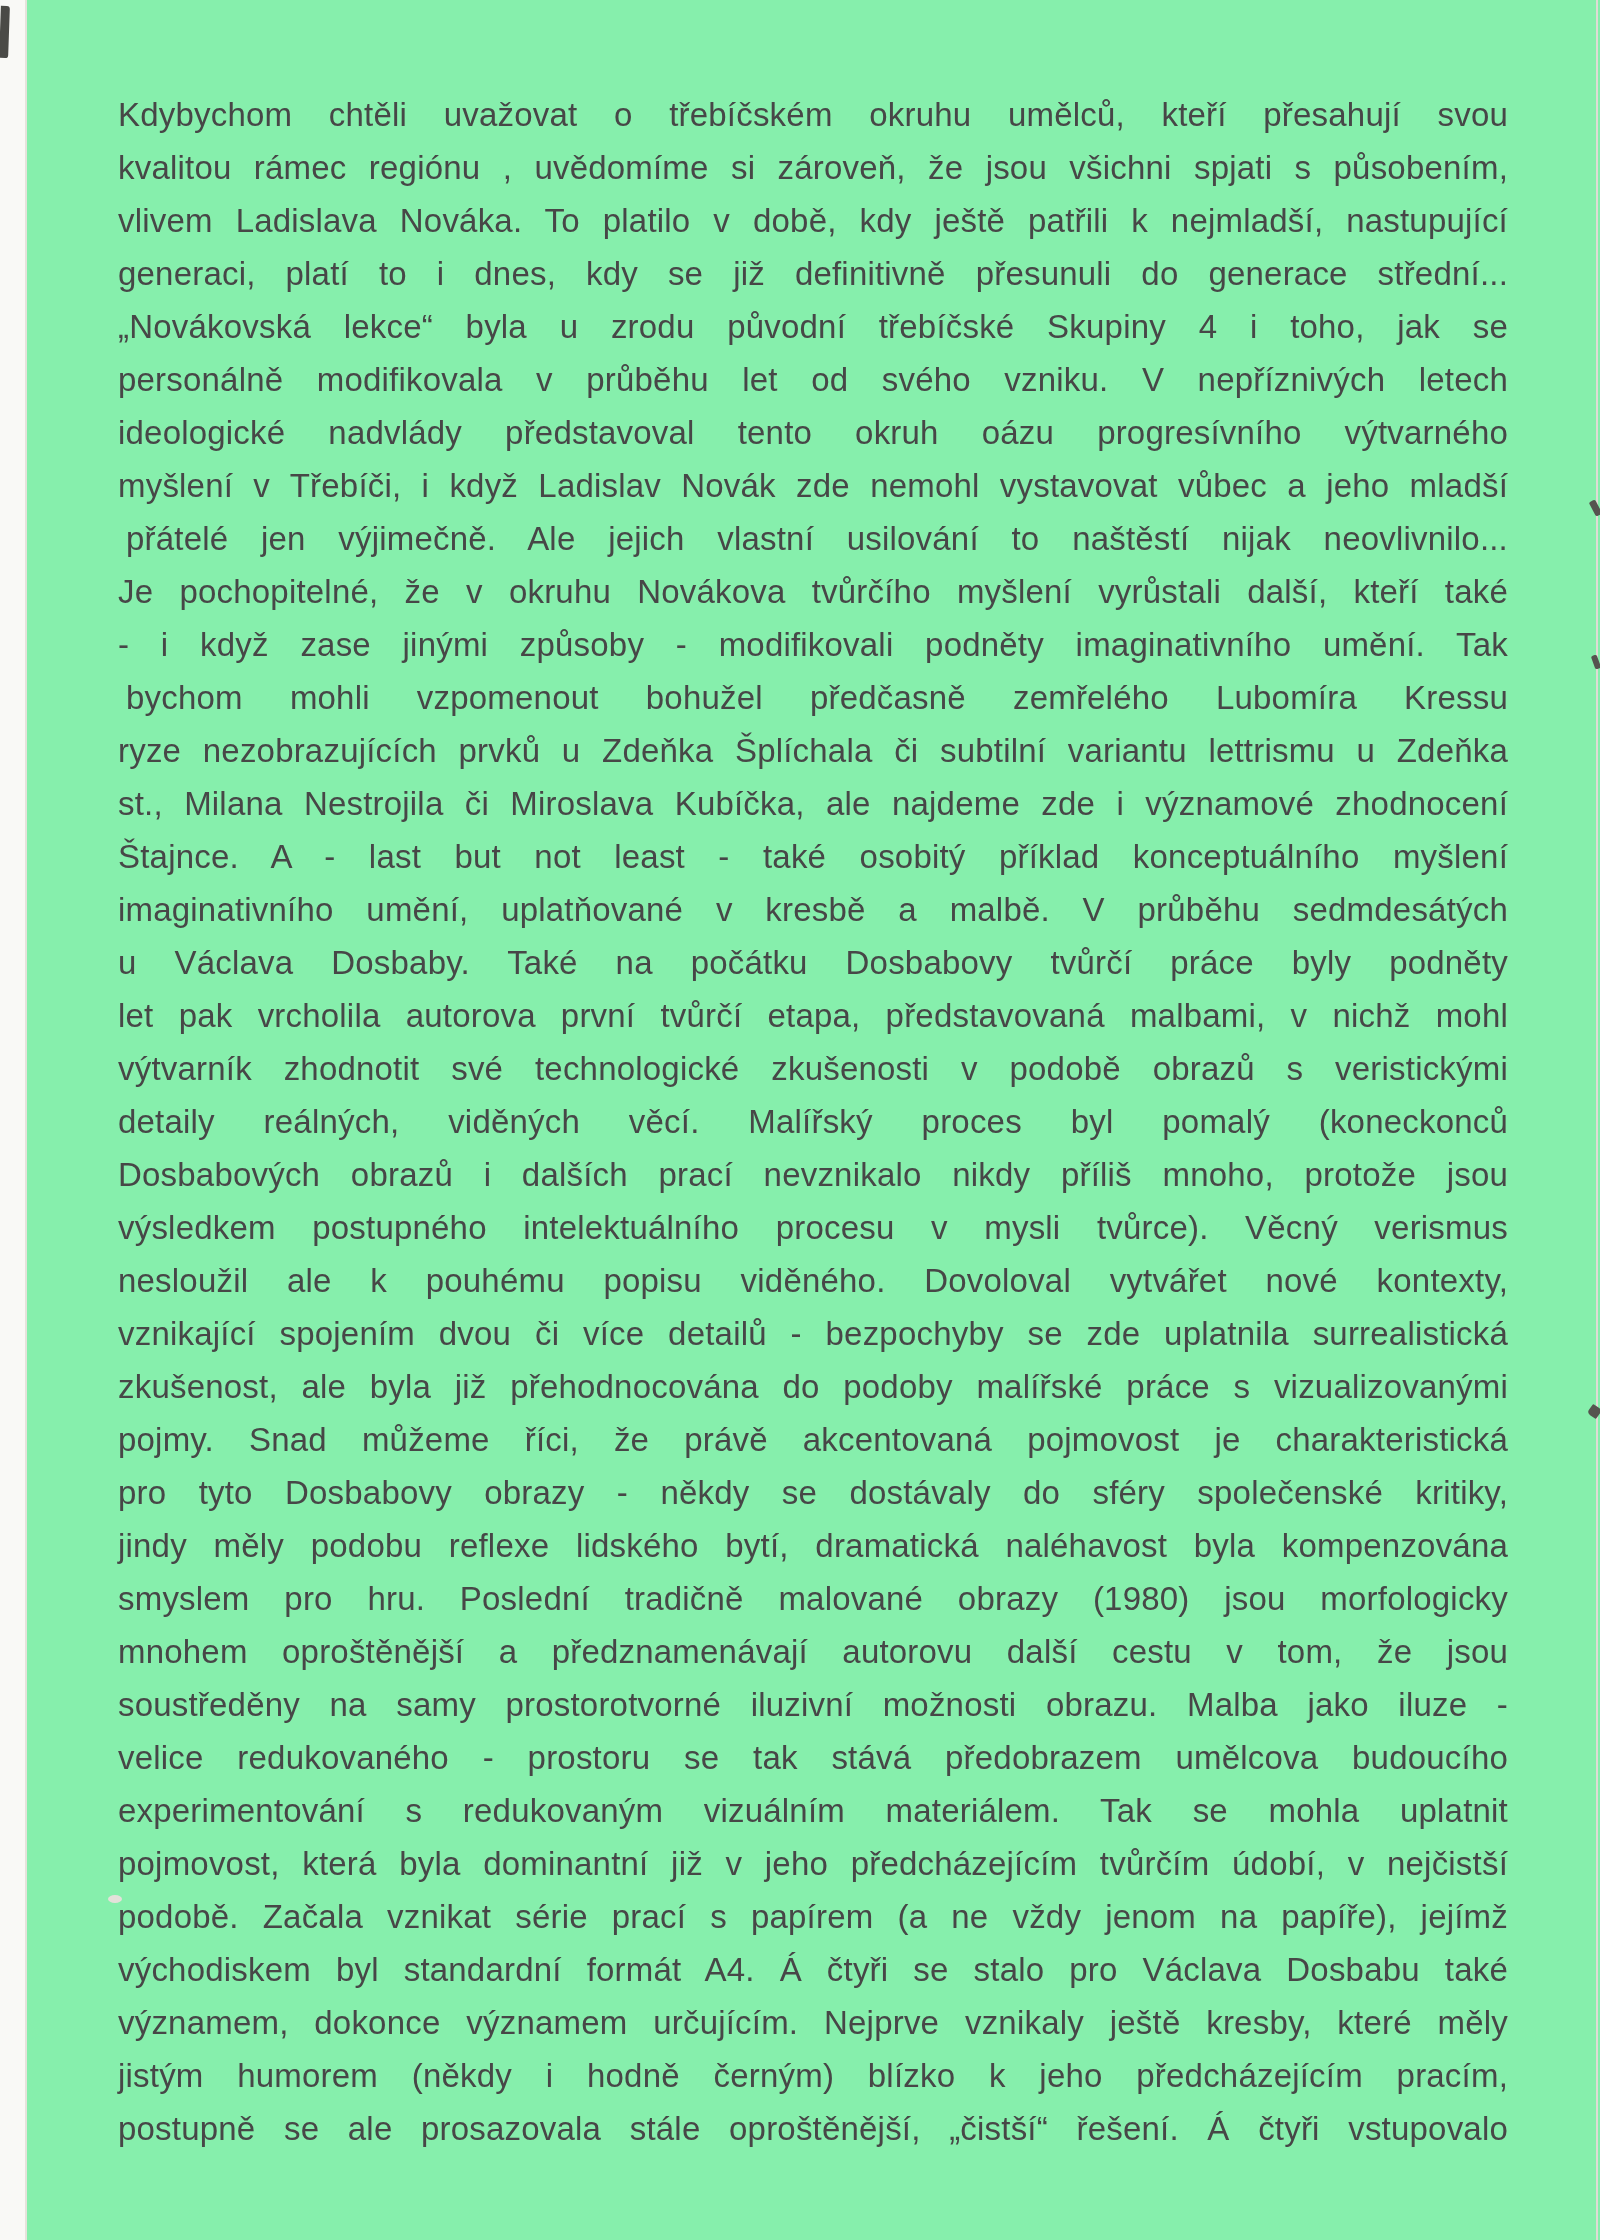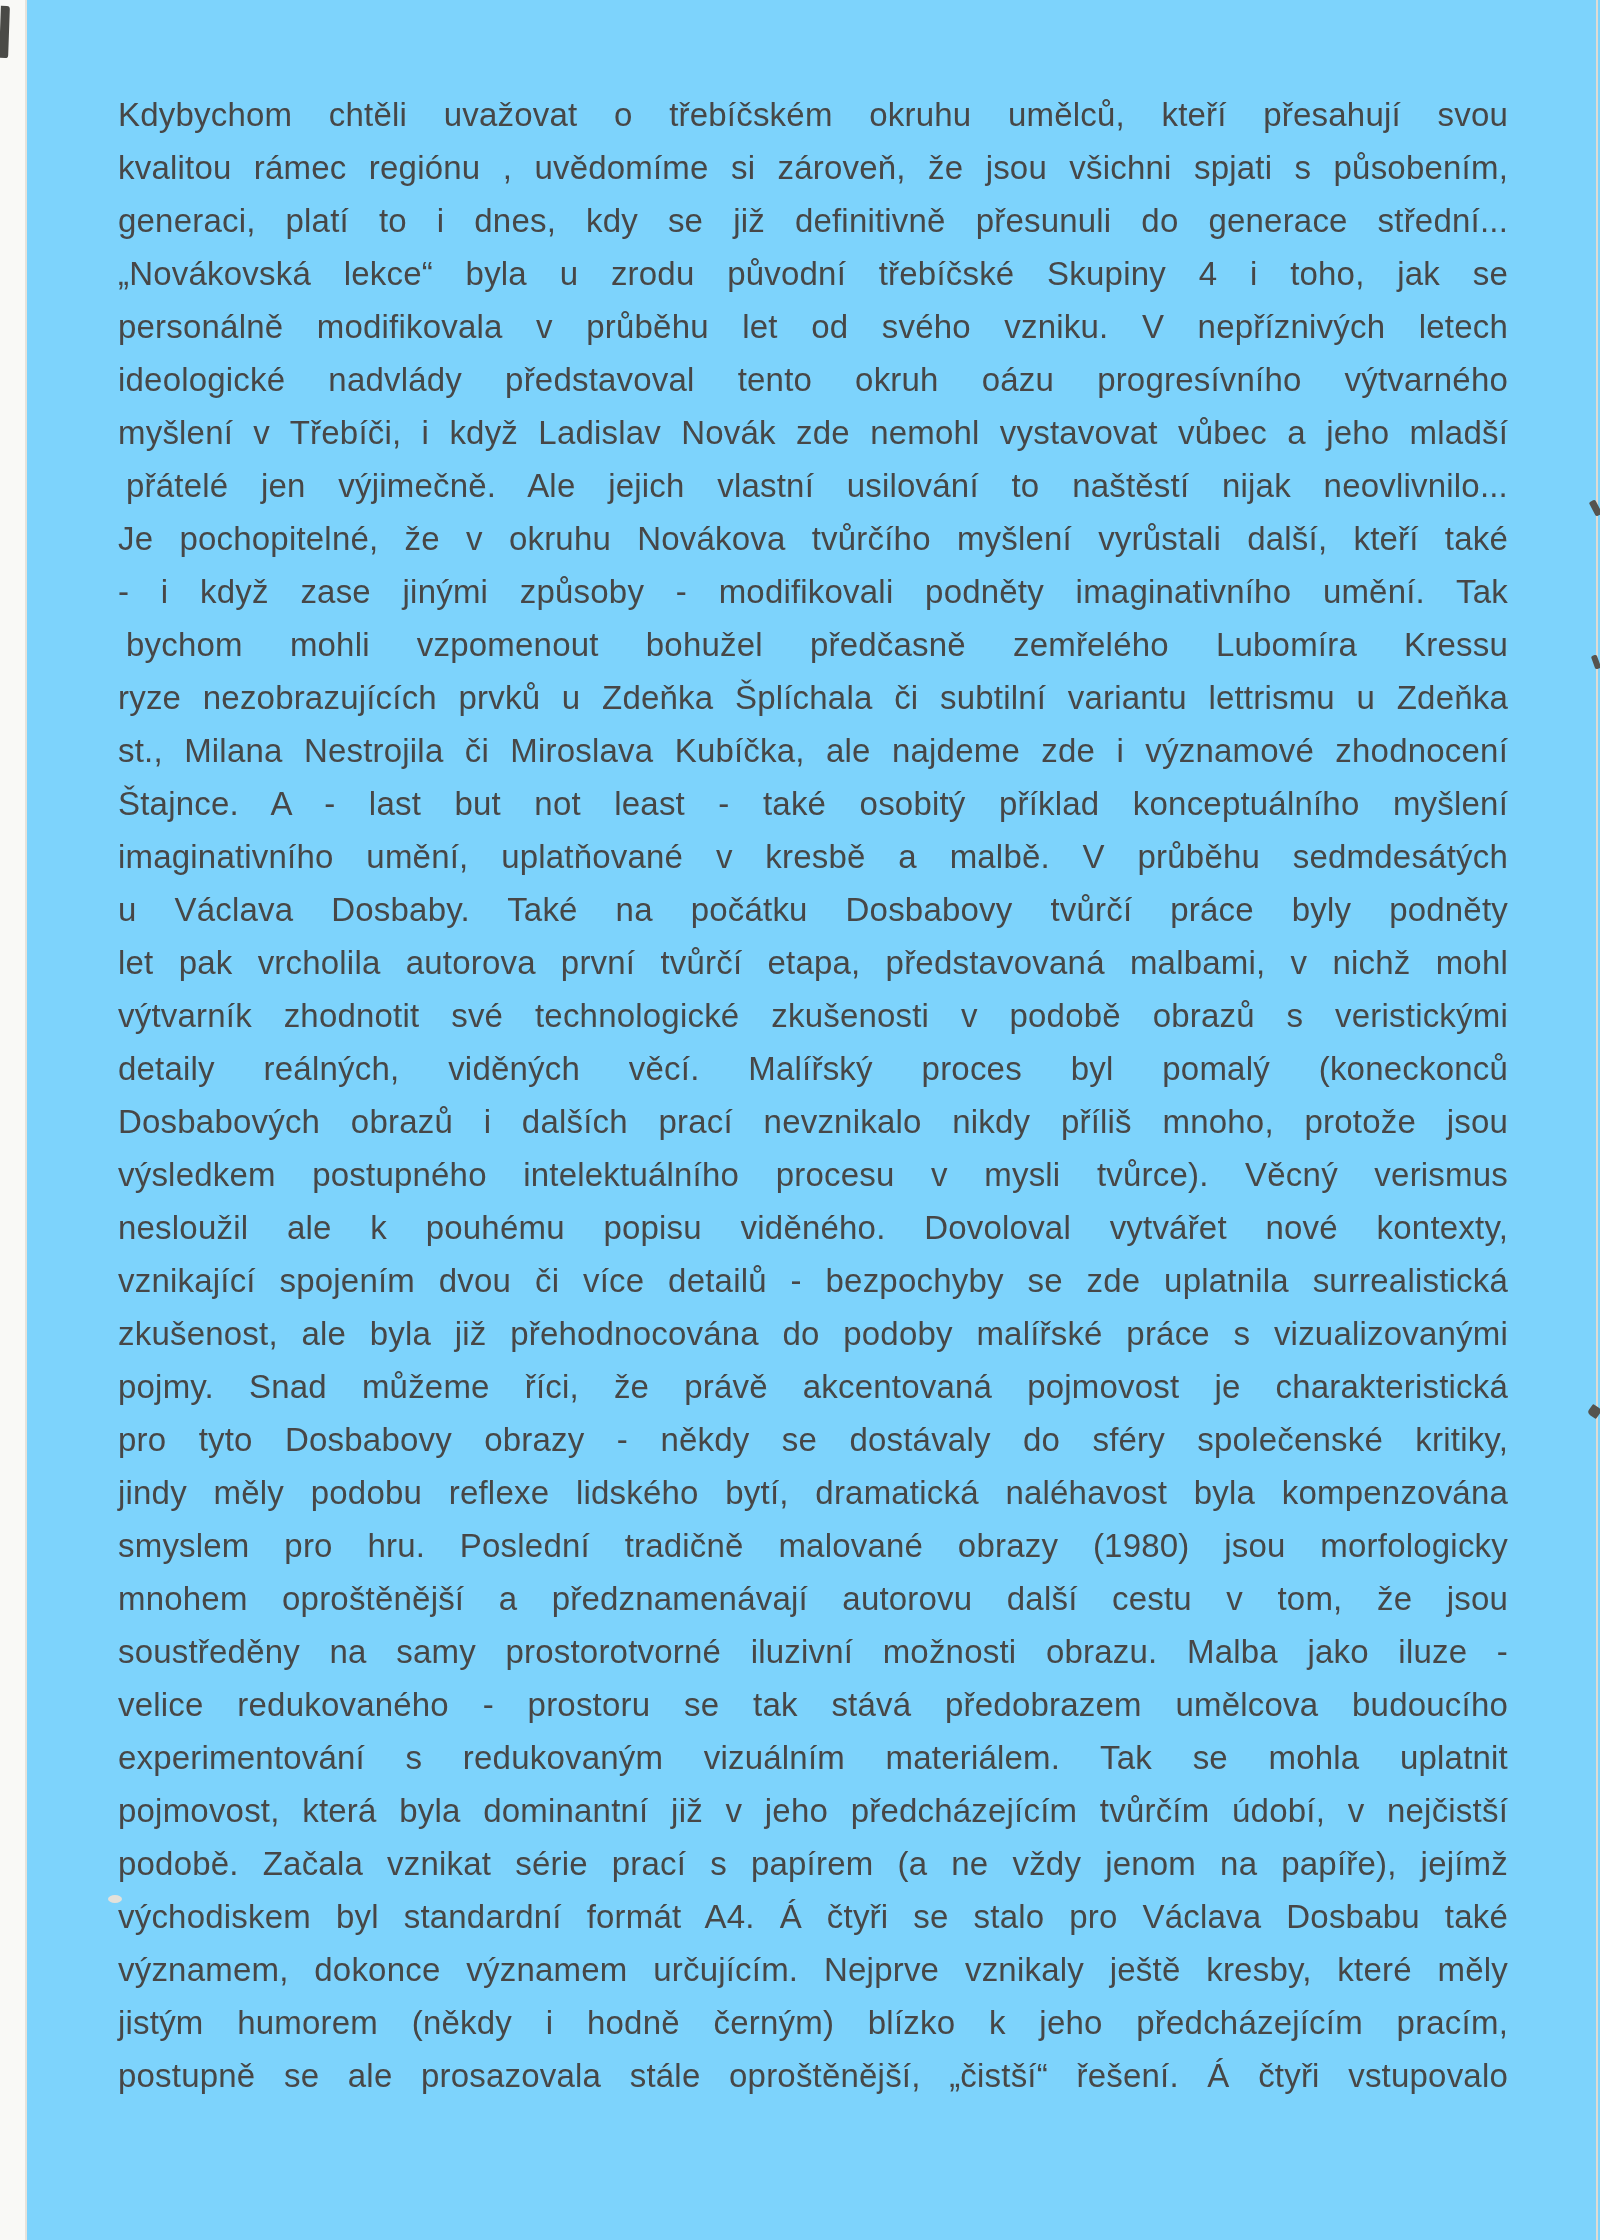--- a/index.html
+++ b/index.html
@@ -61,34 +61,35 @@
     color: #474747;
     text-align: justify;
     text-align-last: justify;
     white-space: nowrap;
     overflow: visible;
   }
 </style>
 </head>
 <body>
 
-<div class="page" style="background: #7dd3fc;">
+<div class="page" style="background: #86efac;">
 
   <div class="edge-strip-left"></div>
   <div class="edge-seam-left"></div>
   <div class="corner-mark"></div>
   <div class="edge-seam-right"></div>
   <div class="speck speck-1"></div>
   <div class="speck speck-2"></div>
   <div class="speck speck-3"></div>
   <div class="smudge"></div>
 
   <div class="textblock">
     <div class="line" style="color: rgb(71, 71, 71);">Kdybychom chtěli uvažovat o třebíčském okruhu umělců, kteří přesahují svou</div>
     <div class="line" style="color: rgb(71, 71, 71);">kvalitou rámec regiónu , uvědomíme si zároveň, že jsou všichni spjati s působením,</div>
+    <div class="line" style="color: rgb(71, 71, 71);">vlivem Ladislava Nováka. To platilo v době, kdy ještě patřili k nejmladší, nastupující</div>
     <div class="line" style="color: rgb(71, 71, 71);">generaci, platí to i dnes, kdy se již definitivně přesunuli do generace střední...</div>
     <div class="line" style="color: rgb(71, 71, 71);">„Novákovská lekce“ byla u zrodu původní třebíčské Skupiny 4 i toho, jak se</div>
     <div class="line" style="color: rgb(71, 71, 71);">personálně modifikovala v průběhu let od svého vzniku. V nepříznivých letech</div>
     <div class="line" style="color: rgb(71, 71, 71);">ideologické nadvlády představoval tento okruh oázu progresívního výtvarného</div>
     <div class="line" style="color: rgb(71, 71, 71);">myšlení v Třebíči, i když Ladislav Novák zde nemohl vystavovat vůbec a jeho mladší</div>
     <div class="line" style="color: rgb(71, 71, 71); margin-left: 8px;">přátelé jen výjimečně. Ale jejich vlastní usilování to naštěstí nijak neovlivnilo...</div>
     <div class="line" style="color: rgb(71, 71, 71);">Je pochopitelné, že v okruhu Novákova tvůrčího myšlení vyrůstali další, kteří také</div>
     <div class="line" style="color: rgb(71, 71, 71);">- i když zase jinými způsoby - modifikovali podněty imaginativního umění. Tak</div>
     <div class="line" style="color: rgb(71, 71, 71); margin-left: 8px;">bychom mohli vzpomenout bohužel předčasně zemřelého Lubomíra Kressu</div>
     <div class="line" style="color: rgb(71, 71, 71);">ryze nezobrazujících prvků u Zdeňka Šplíchala či subtilní variantu lettrismu u Zdeňka</div>

